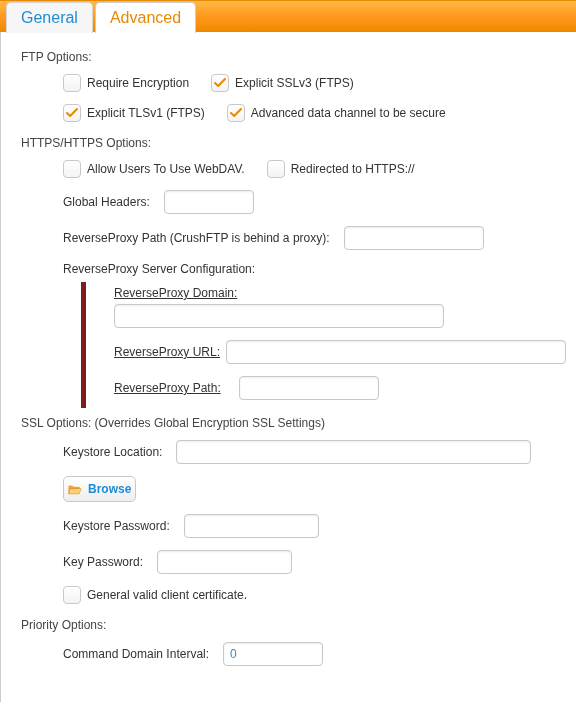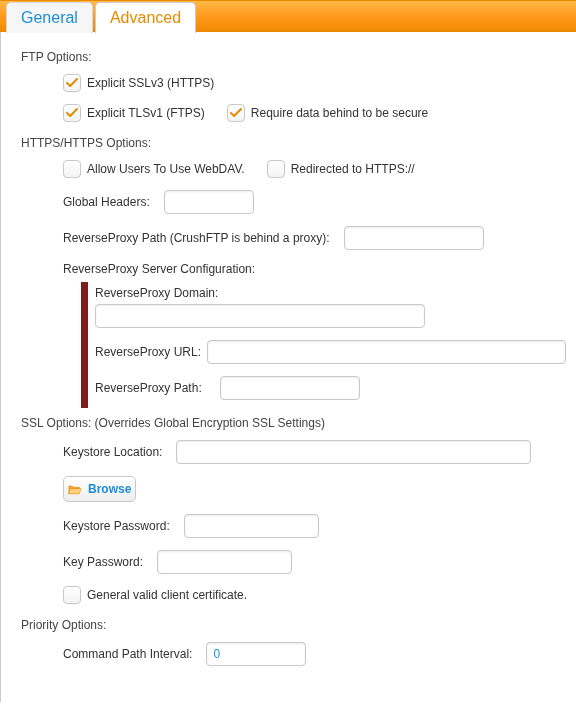--- a/index.html
+++ b/index.html
@@ -90,66 +90,73 @@
   padding: 5px 4px;
   font-size: 12px;
   color: #1f8dd6;
   font-weight: 600;
   cursor: pointer;
 }
 .folder-icon {
   width: 14px; height: 11px;
 }
 .bar-left {
-  border-left: 7px solid #7f1d1d;
+  border-left: 5px solid #7f1d1d;
   margin-left: 80px;
-  padding-left: 7px;
+  padding-left: 28px;
+  text-decoration: underline;
 }
 </style>
 </head>
 <body>
 
 <div class="topbar">
   <div class="tabs">
     <div class="tab inactive">General</div>
     <div class="tab active">Advanced</div>
   </div>
 </div>
 
 <div class="panel">
 
   <div class="section-label">FTP Options:</div>
 
   <div class="row">
     <span class="check-pair">
+      <span class="checkbox">
+        
+      </span>
+      <span class="lbl">Require Encryption</span>
+    </span>
+    <span class="check-pair">
       <span class="checkbox checked">
         <svg width="12" height="12" viewBox="0 0 12 12">
             <path d="M1 6 L4.2 9 L11 2" stroke="#e78a00" stroke-width="2" fill="none" stroke-linecap="round" stroke-linejoin="round"></path>
           </svg>
       </span>
-      <span class="lbl">Explicit SSLv3 (HTTPS)</span>
+      <span class="lbl">Explicit SSLv3 (FTPS)</span>
     </span>
   </div>
 
   <div class="row">
     <span class="check-pair">
       <span class="checkbox checked">
         <svg width="12" height="12" viewBox="0 0 12 12">
             <path d="M1 6 L4.2 9 L11 2" stroke="#e78a00" stroke-width="2" fill="none" stroke-linecap="round" stroke-linejoin="round"></path>
           </svg>
       </span>
       <span class="lbl">Explicit TLSv1 (FTPS)</span>
     </span>
     <span class="check-pair">
       <span class="checkbox checked">
         <svg width="12" height="12" viewBox="0 0 12 12">
             <path d="M1 6 L4.2 9 L11 2" stroke="#e78a00" stroke-width="2" fill="none" stroke-linecap="round" stroke-linejoin="round"></path>
           </svg>
       </span>
-      <span class="lbl">Require data behind to be secure</span>
+      <span class="lbl">Advanced data channel to be secure</span>
     </span>
   </div>
 
   <div class="section-label">HTTPS/HTTPS Options:</div>
 
   <div class="row">
     <span class="check-pair">
       <span class="checkbox">
         
       </span>
@@ -226,17 +233,17 @@
       <span class="checkbox">
         
       </span>
       <span class="lbl">General valid client certificate.</span>
     </span>
   </div>
 
   <div class="section-label">Priority Options:</div>
 
   <div class="row">
-    <span class="lbl-inline">Command Path Interval:</span>
+    <span class="lbl-inline">Command Domain Interval:</span>
     <input class="text" style="width: 100px; color: rgb(31, 141, 214);" value="0">
   </div>
 
 </div>
 
 </body></html>

